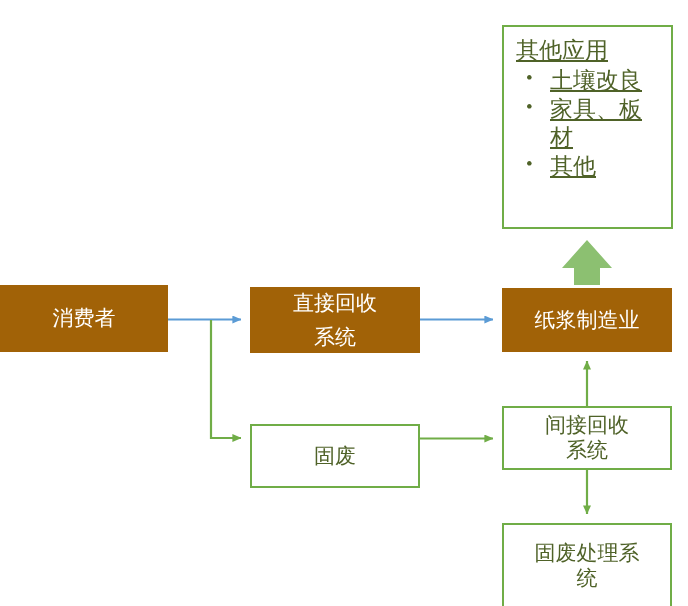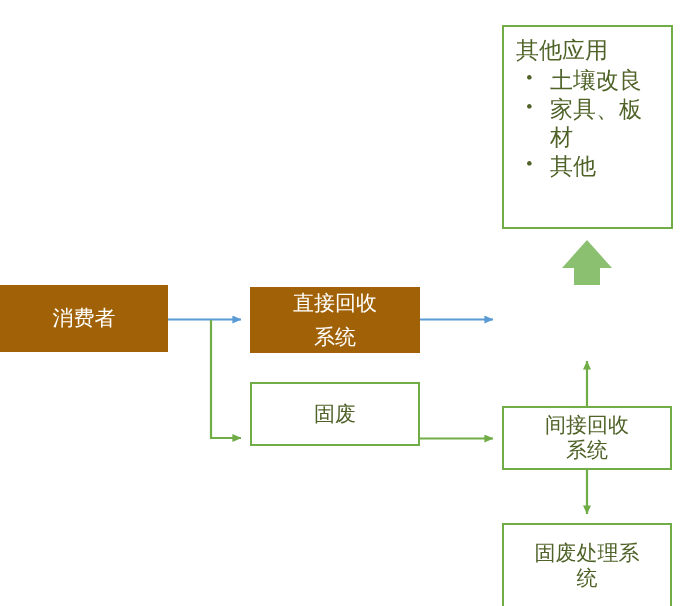--- a/index.html
+++ b/index.html
@@ -122,40 +122,43 @@
 
     <g>
       <line x1="587" y1="470" x2="587" y2="514" stroke="#70AD47" stroke-width="2.2" marker-end="url(#arrow-green)"></line>
     </g>
 
     <g>
       <path d="M587,240 L612,268 L600,268 L600,285 L574,285 L574,268 L562,268 z" fill="#8CC071"></path>
     </g>
   </svg>
 
-  <div class="node-list" style="left:502px; top:25px; width:171px; height:204px;">
+  <div class="node-list" style="left:502px; top:25px; width:171px; height:204px;text-decoration:underline;">
     <div class="list-title">其他应用</div>
     <ul class="list-ul">
       <li class="list-li">土壤改良</li>
       <li class="list-li">家具、板材</li>
       <li class="list-li">其他</li>
     </ul>
   </div>
 
   <div class="node node-blue" style="left:0px; top:285px; width:168px; height:67px;">
     <span class="node-line">消费者</span>
   </div>
 
   <div class="node node-blue" style="left:250px; top:287px; width:170px; height:66px;gap:9px;">
     <span class="node-line">直接回收</span>
     <span class="node-line">系统</span>
   </div>
 
+  <div class="node node-blue" style="left:502px; top:288px; width:170px; height:64px;">
+    <span class="node-line">纸浆制造业</span>
+  </div>
 
-  <div class="node node-green" style="left:250px; top:382px; width:170px; height:64px;">
+  <div class="node node-green" style="left:250px; top:424px; width:170px; height:64px;">
     <span class="node-line">固废</span>
   </div>
 
   <div class="node node-green" style="left:502px; top:406px; width:170px; height:64px;">
     <span class="node-line">间接回收</span>
     <span class="node-line">系统</span>
   </div>
 
   <div class="node node-green" style="left:502px; top:523px; width:170px; height:85px;">
     <span class="node-line">固废处理系</span>

